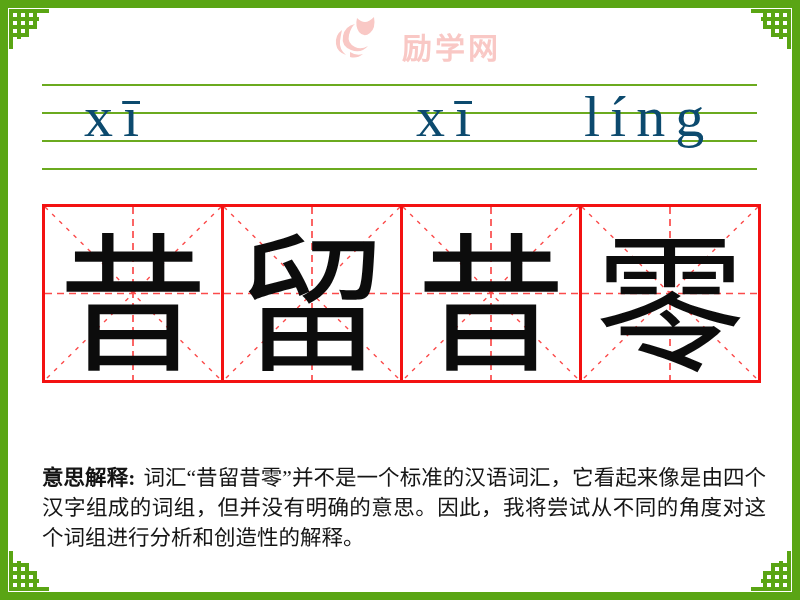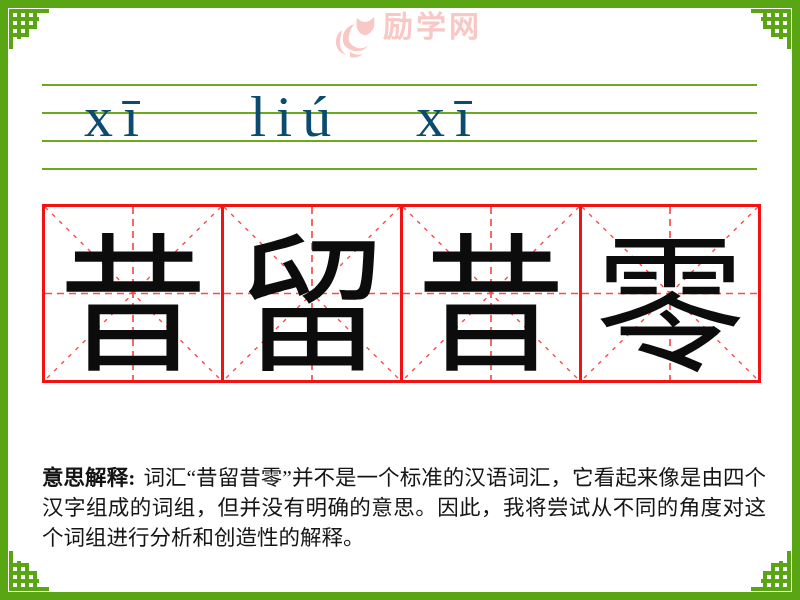--- a/index.html
+++ b/index.html
@@ -13,21 +13,21 @@
   .frame-bottom{left:0;bottom:0;width:800px;height:8px;}
   .frame-left{left:0;top:0;width:8px;height:600px;}
   .frame-right{right:0;top:0;width:8px;height:600px;}
   .corner{position:absolute;width:40px;height:40px;}
   .corner svg{display:block;width:40px;height:40px;}
   .corner-tl{left:9px;top:9px;}
   .corner-tr{right:9px;top:9px;transform:scaleX(-1);}
   .corner-bl{left:9px;bottom:9px;transform:scaleY(-1);}
   .corner-br{right:9px;bottom:9px;transform:scale(-1,-1);}
   
-  .logo{position:absolute;left:330px;top:12px;display:flex;align-items:flex-start;gap:5px;}
+  .logo{position:absolute;left:330px;top:12px;display:flex;align-items:flex-end;gap:24px;}
   .logo-text{
     font-family:"Liberation Sans","DejaVu Sans",sans-serif;
     font-weight:bold;font-size:30px;color:#f9c8c5;letter-spacing:3px;line-height:1;
   }
   
   .pline{position:absolute;left:42px;width:715px;height:2px;background:#6baa1f;}
   .syllable{
     position:absolute;top:88px;font-size:58px;line-height:1;
     letter-spacing:10px;color:#0c4a6e;white-space:nowrap;
   }
@@ -120,22 +120,22 @@
     </span>
     <span class="logo-text">励学网</span>
   </div>
 
   <div class="pline" style="top:84px"></div>
   <div class="pline" style="top:112px"></div>
   <div class="pline" style="top:140px"></div>
   <div class="pline" style="top:168px"></div>
 
   <span class="syllable" style="left:84px">xī</span>
-  <span class="syllable" style="left:250px">liú</span>
   <span class="syllable" style="left:416px">xī</span>
+  <span class="syllable" style="left:584px">líng</span>
 
   <div class="char-grid">
     <div class="char-cell">
       <svg viewBox="0 0 176 173" preserveAspectRatio="none" stroke="#fb4b4b" fill="none">
         <line x1="0" y1="0" x2="176" y2="173" stroke-width="1.4" stroke-dasharray="4 6"></line>
         <line x1="176" y1="0" x2="0" y2="173" stroke-width="1.4" stroke-dasharray="4 6"></line>
         <line x1="88" y1="0" x2="88" y2="173" stroke-width="1.7" stroke-dasharray="7 5"></line>
         <line x1="0" y1="86.5" x2="176" y2="86.5" stroke-width="1.7" stroke-dasharray="7 5"></line>
       </svg>
       <div class="glyph">昔</div>

